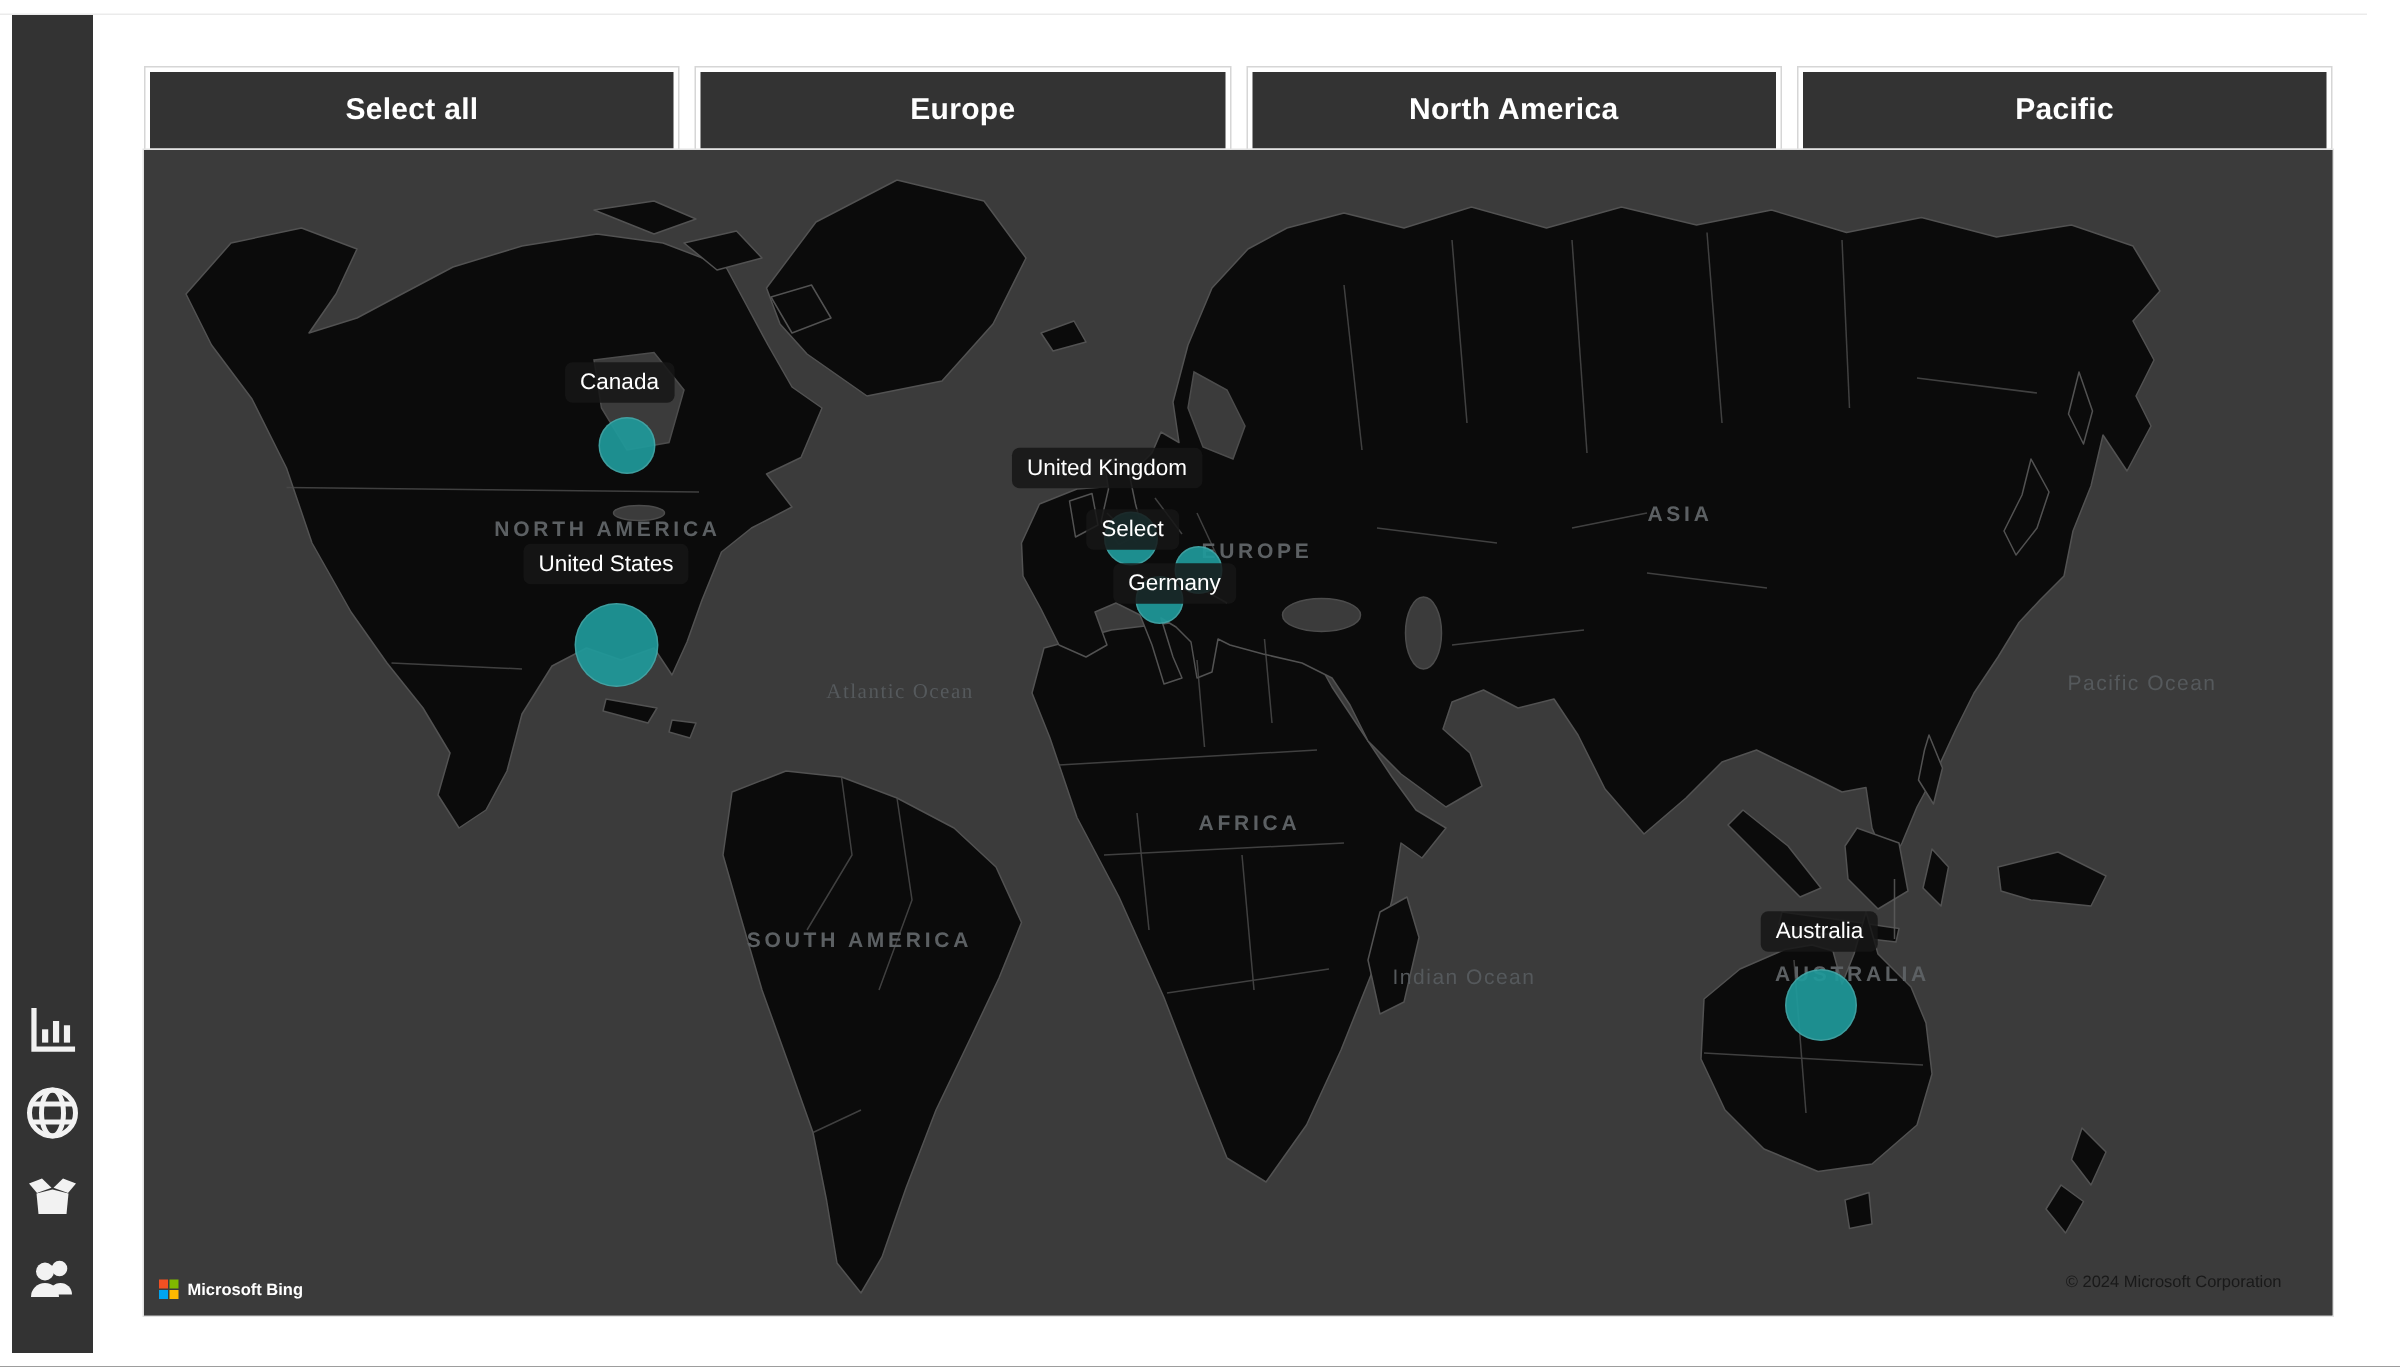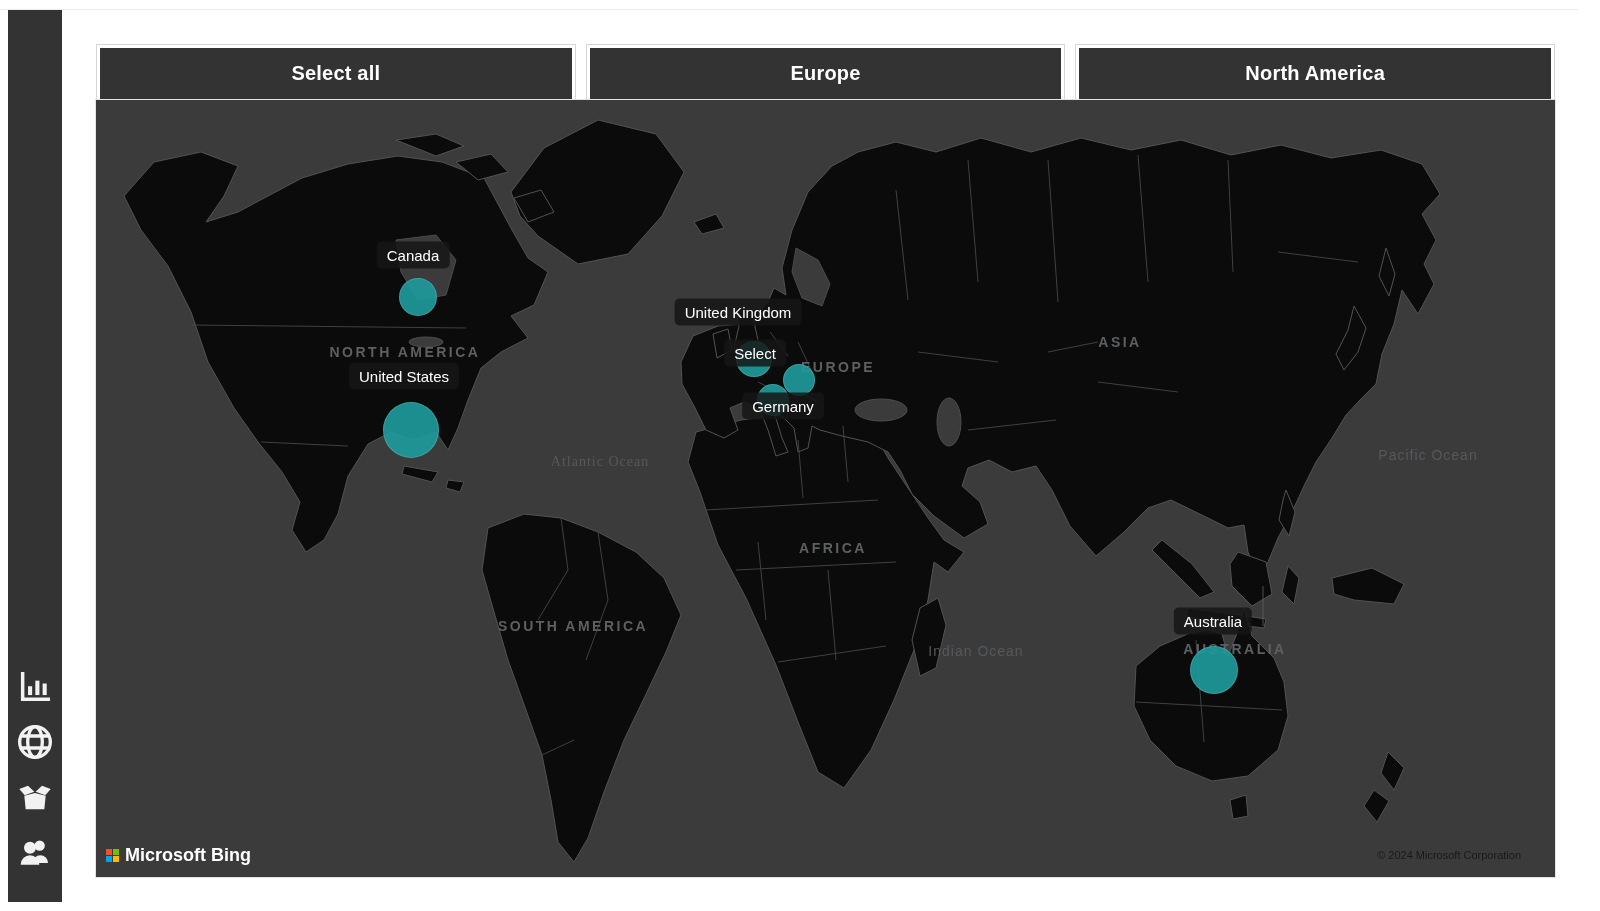--- a/index.html
+++ b/index.html
@@ -45,21 +45,21 @@
   }
   .chip{
     position:absolute;transform:translate(-50%,-50%);background:rgba(22,22,22,.85);
     color:#ffffff;font-size:15px;line-height:1;padding:6px 10px;border-radius:5px;
     white-space:nowrap;z-index:3;pointer-events:none;
   }
 
   .bing{position:absolute;left:10px;bottom:11px;display:flex;align-items:center;gap:6px;z-index:4;cursor:pointer;}
   .mslogo{display:grid;grid-template-columns:6px 6px;grid-template-rows:6px 6px;gap:1px;}
   .mslogo div{width:6px;height:6px;}
-  .bing-text{color:#ffffff;font-size:18px;font-weight:700;text-align:right;}
+  .bing-text{color:#ffffff;font-size:11px;font-weight:700;text-align:right;}
   .copyright{position:absolute;right:34px;bottom:16px;color:#191919;font-size:11px;z-index:4;text-align:right;}
 </style>
 </head>
 <body>
 
 <div class="top-rule"></div>
 
 <div class="side-rail">
   <div class="rail-icon">
     <svg width="38" height="38" viewBox="0 0 24 24" fill="none" stroke="#f2f2f2" stroke-width="2.2">
@@ -95,20 +95,23 @@
 
 <div class="slicer-row">
   <div class="slicer">
     <div class="slicer-fill">Select all</div>
   </div>
   <div class="slicer">
     <div class="slicer-fill">Europe</div>
   </div>
   <div class="slicer">
     <div class="slicer-fill">North America</div>
+  </div>
+  <div class="slicer">
+    <div class="slicer-fill">Pacific</div>
   </div>
 </div>
 
 <div class="map-panel">
   <svg class="map-canvas" viewBox="0 0 1459 777" width="100%" height="100%" preserveAspectRatio="none">
     <rect x="0" y="0" width="1459" height="777" fill="#3b3b3b"></rect>
     <g fill="#0b0b0b" stroke="#525252" stroke-width="1" stroke-linejoin="round">
       <path d="M415,92 L448,48 L502,20 L560,34 L588,72 L566,116 L532,154 L482,164 L442,136 L424,116 Z"></path>
       <path d="M598,122 L620,114 L628,128 L606,134 Z"></path>
       <path d="M28,96 L58,62 L105,52 L142,66 L128,96 L110,122 L142,112 L172,96 L206,78 L252,64 L302,56 L346,62 L388,78 L402,104 L416,130 L432,158 L452,172 L438,205 L415,216 L432,238 L405,252 L385,268 L372,300 L362,328 L352,350 L340,332 L318,340 L295,332 L272,344 L252,376 L242,414 L228,440 L210,452 L196,430 L204,402 L186,372 L162,342 L138,308 L112,262 L95,212 L72,166 L45,130 Z"></path>
@@ -192,21 +195,21 @@
       <div class="bubble" style="left: 322px; top: 197px; height: 38px; width: 38px; background: rgb(31, 154, 155);"></div>
       <div class="bubble" style="left: 315px; top: 330px; height: 56px; width: 56px; background: rgb(31, 154, 155);"></div>
       <div class="bubble" style="left: 658px; top: 259px; height: 36px; width: 36px; background: rgb(31, 154, 155);"></div>
       <div class="bubble" style="left: 703px; top: 280px; height: 32px; width: 32px; background: rgb(31, 154, 155);"></div>
       <div class="bubble" style="left: 677px; top: 300px; height: 32px; width: 32px; background: rgb(31, 154, 155);"></div>
       <div class="bubble" style="left: 1118px; top: 570px; height: 48px; width: 48px; background: rgb(31, 154, 155);"></div>
       <div class="chip" style="left: 317px; top: 155px;">Canada</div>
       <div class="chip" style="left: 308px; top: 276px;">United States</div>
       <div class="chip" style="left: 642px; top: 212px;">United Kingdom</div>
       <div class="chip" style="left: 659px; top: 253px;">Select</div>
-      <div class="chip" style="left: 687px; top: 306px;">Germany</div>
+      <div class="chip" style="left: 687px; top: 289px;">Germany</div>
       <div class="chip" style="left: 1117px; top: 521px;">Australia</div>
     </div>
 
   <div class="bing">
     <div class="mslogo">
         <div style="background: rgb(242, 80, 34);"></div>
         <div style="background: rgb(127, 186, 0);"></div>
         <div style="background: rgb(0, 164, 239);"></div>
         <div style="background: rgb(255, 185, 0);"></div>
       </div>

